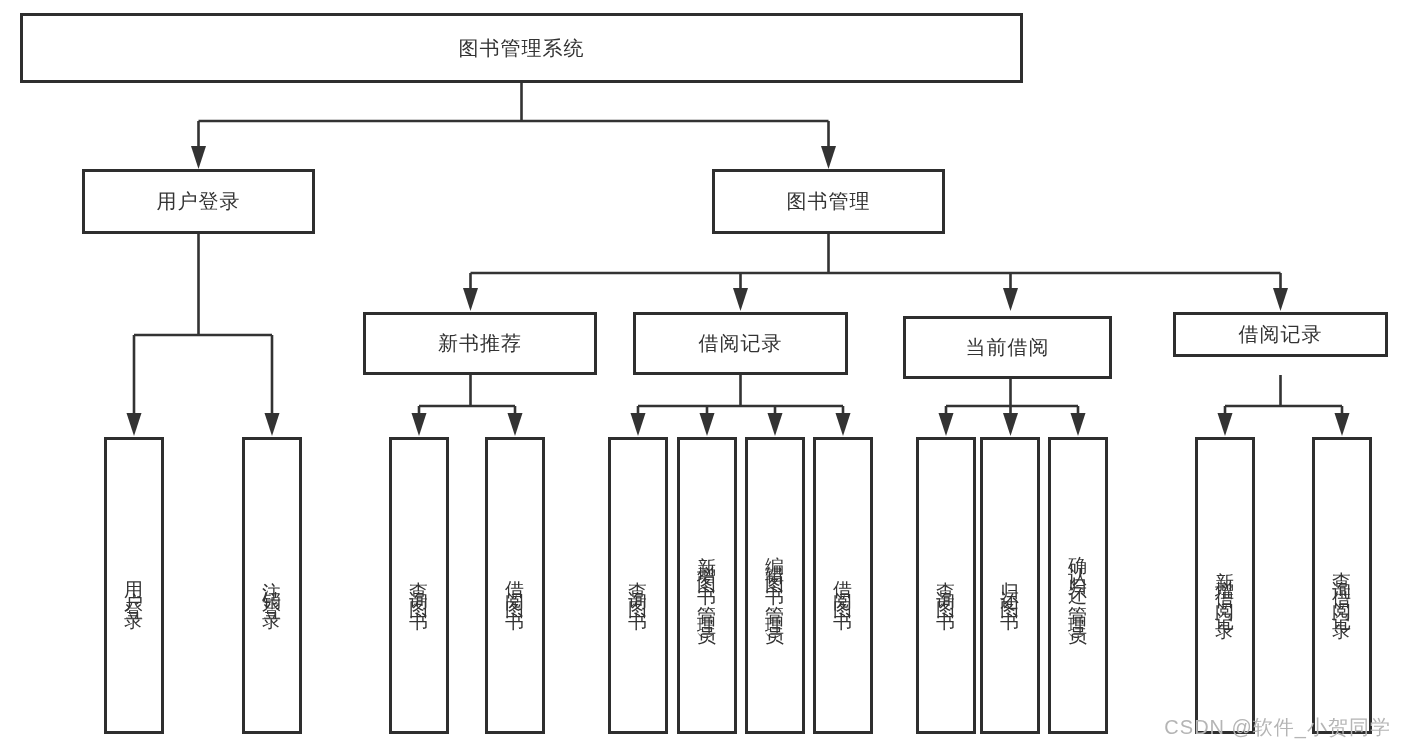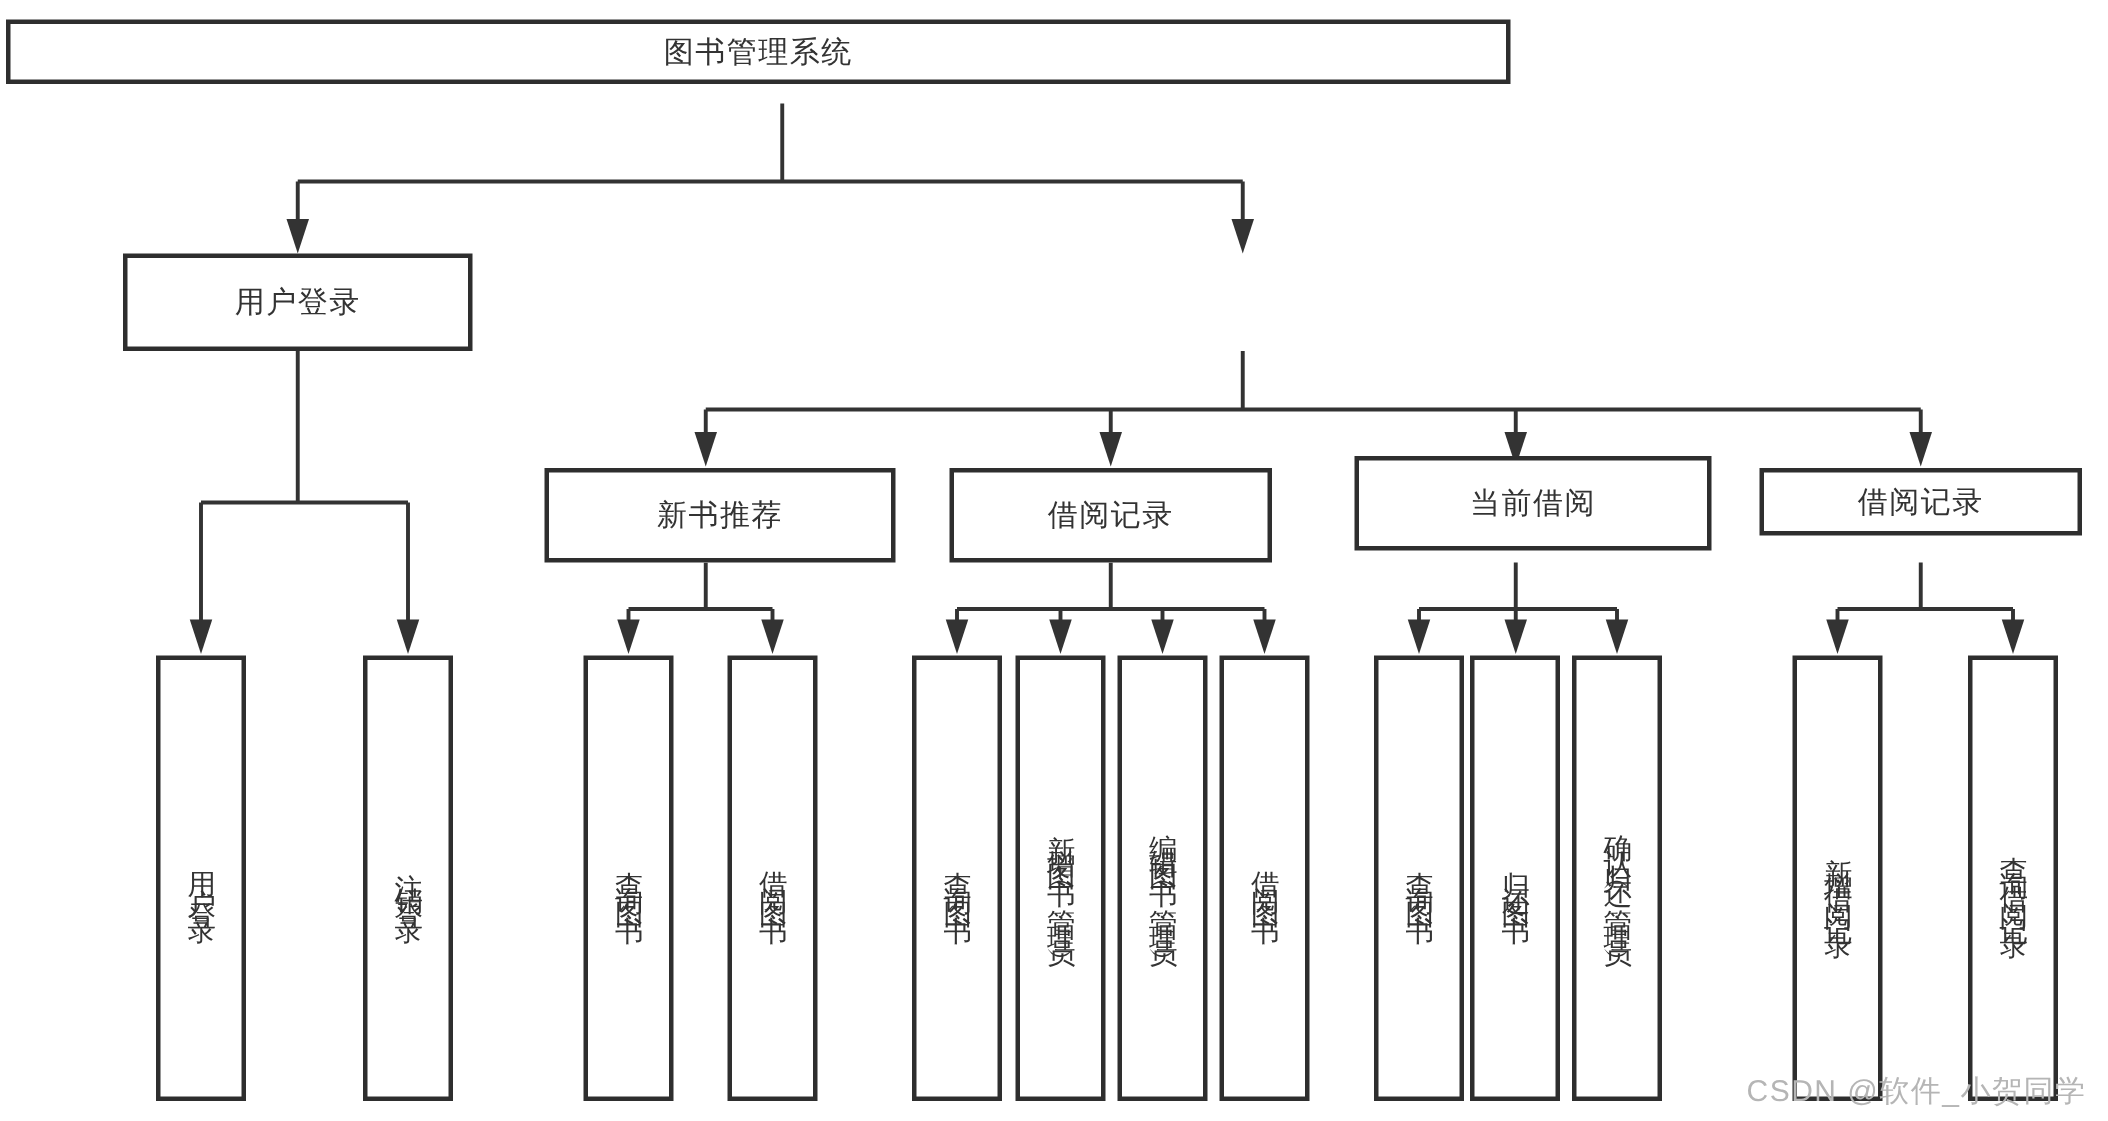--- a/index.html
+++ b/index.html
@@ -72,35 +72,38 @@
       <polygon points="1003,413 1018,413 1010.5,436"></polygon>
       <polygon points="1070.5,413 1085.5,413 1078,436"></polygon>
     </g>
     <g>
       <path d="M1280.5 375 L1280.5 406 M1225 406 L1342 406 M1225 406 L1225 415 M1342 406 L1342 415"></path>
       <polygon points="1217.5,413 1232.5,413 1225,436"></polygon>
       <polygon points="1334.5,413 1349.5,413 1342,436"></polygon>
     </g>
   </svg>
 
-  <div class="node box-h" style="left:4px;top:13px;width:1003px;height:43px">
+  <div class="node box-h" style="left:20px;top:13px;width:1003px;height:70px">
     <span class="label">图书管理系统</span>
   </div>
 
   <div class="node box-h" style="left:82px;top:169px;width:233px;height:65px">
     <span class="label">用户登录</span>
+  </div>
+  <div class="node box-h" style="left:712px;top:169px;width:233px;height:65px">
+    <span class="label">图书管理</span>
   </div>
 
   <div class="node box-h" style="left:363px;top:312px;width:234px;height:63px">
     <span class="label">新书推荐</span>
   </div>
   <div class="node box-h" style="left:633px;top:312px;width:215px;height:63px">
     <span class="label">借阅记录</span>
   </div>
-  <div class="node box-h" style="left:903px;top:304px;width:238px;height:63px">
+  <div class="node box-h" style="left:903px;top:316px;width:209px;height:63px">
     <span class="label">当前借阅</span>
   </div>
   <div class="node box-h" style="left:1173px;top:312px;width:215px;height:45px">
     <span class="label">借阅记录</span>
   </div>
 
   <div class="node box-v" style="left:104px">
     <span class="label">用户登录</span>
   </div>
   <div class="node box-v" style="left:242px">

